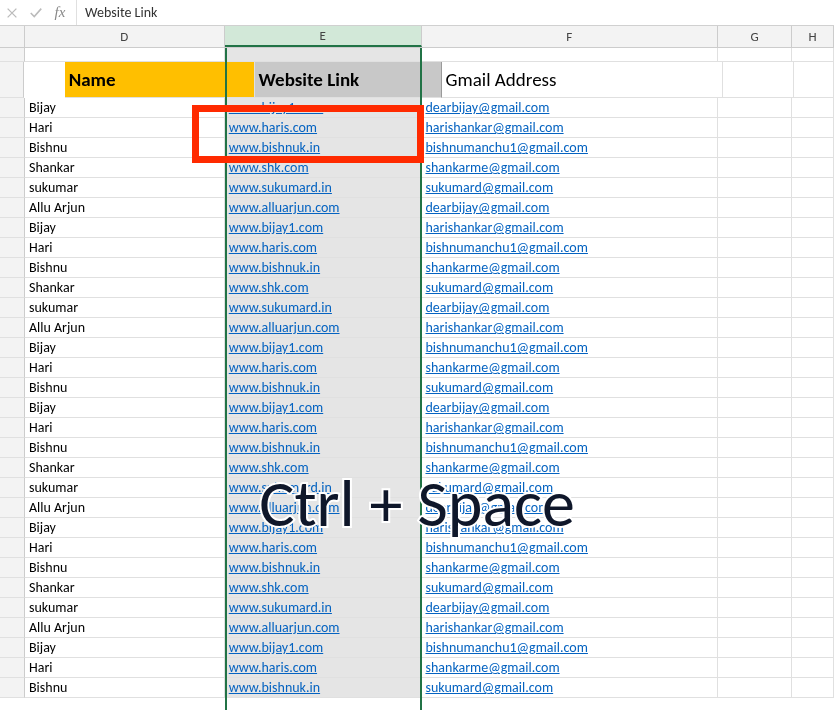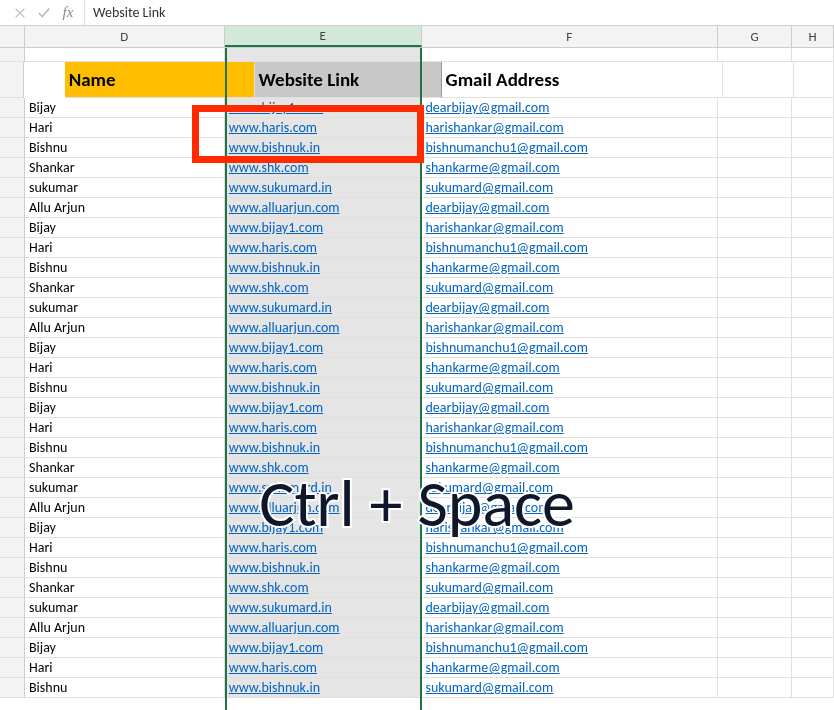--- a/index.html
+++ b/index.html
@@ -1,18 +1,18 @@
 <!DOCTYPE html>
 <html><head>
 <meta charset="utf-8">
 <style>
   * { box-sizing: border-box; margin: 0; padding: 0; }
   body { font-family: Calibri, Arial, sans-serif; font-size: 14px; background: #fff; width: 834px; height: 710px; overflow: hidden; position: relative; }
   
-  .formula-bar { height: 26px; display: flex; align-items: center; border-bottom: 1px solid #d0d0d0; background: #fff; padding-left: 8px; }
+  .formula-bar { height: 26px; display: flex; align-items: center; border-bottom: 1px solid #d0d0d0; background: #fff; }
   .fb-btn { width: 24px; height: 26px; display: flex; align-items: center; justify-content: center; color: #aaa; font-size: 15px; }
   .fb-btn svg { width: 14px; height: 14px; }
   .fb-input { flex: 1; height: 100%; padding: 0 8px; border: none; outline: none; font-family: Calibri, Arial, sans-serif; font-size: 14px; color: #333; border-left: 1px solid #e0e0e0; margin-left: 4px; }
   
   .col-headers { display: flex; height: 22px; background: #f3f3f3; border-bottom: 1px solid #ccc; }
   .row-gutter-hdr { width: 25px; border-right: 1px solid #ccc; }
   .col-hdr { display: flex; align-items: center; justify-content: center; border-right: 1px solid #ccc; color: #444; font-size: 13px; background: #f3f3f3; }
   .col-hdr.sel { background: #d2e8d8; border-bottom: 2px solid #217346; }
   
   .grid { position: relative; }
@@ -80,21 +80,21 @@
     <div class="cell w-e sel"></div>
     <div class="cell w-f"></div>
     <div class="cell w-g"></div>
     <div class="cell w-h"></div>
   </div>
 
   <div class="row hdr-row">
     <div class="row-gutter"></div>
     <div class="cell w-d hdr-cell-name">Name</div>
     <div class="cell w-e sel hdr-cell-link">Website Link</div>
-    <div class="cell w-f" style="font-weight:bold;font-size:19px;">Gmail Address</div>
+    <div class="cell w-f" style="font-weight:normal;font-size:19px;">Gmail Address</div>
     <div class="cell w-g"></div>
     <div class="cell w-h"></div>
   </div>
 
   <div id="data-rows">
       <div class="row">
         <div class="row-gutter"></div>
         <div class="cell w-d">Bijay</div>
         <div class="cell w-e sel">
           <span class="link">www.bijay1.com</span>

